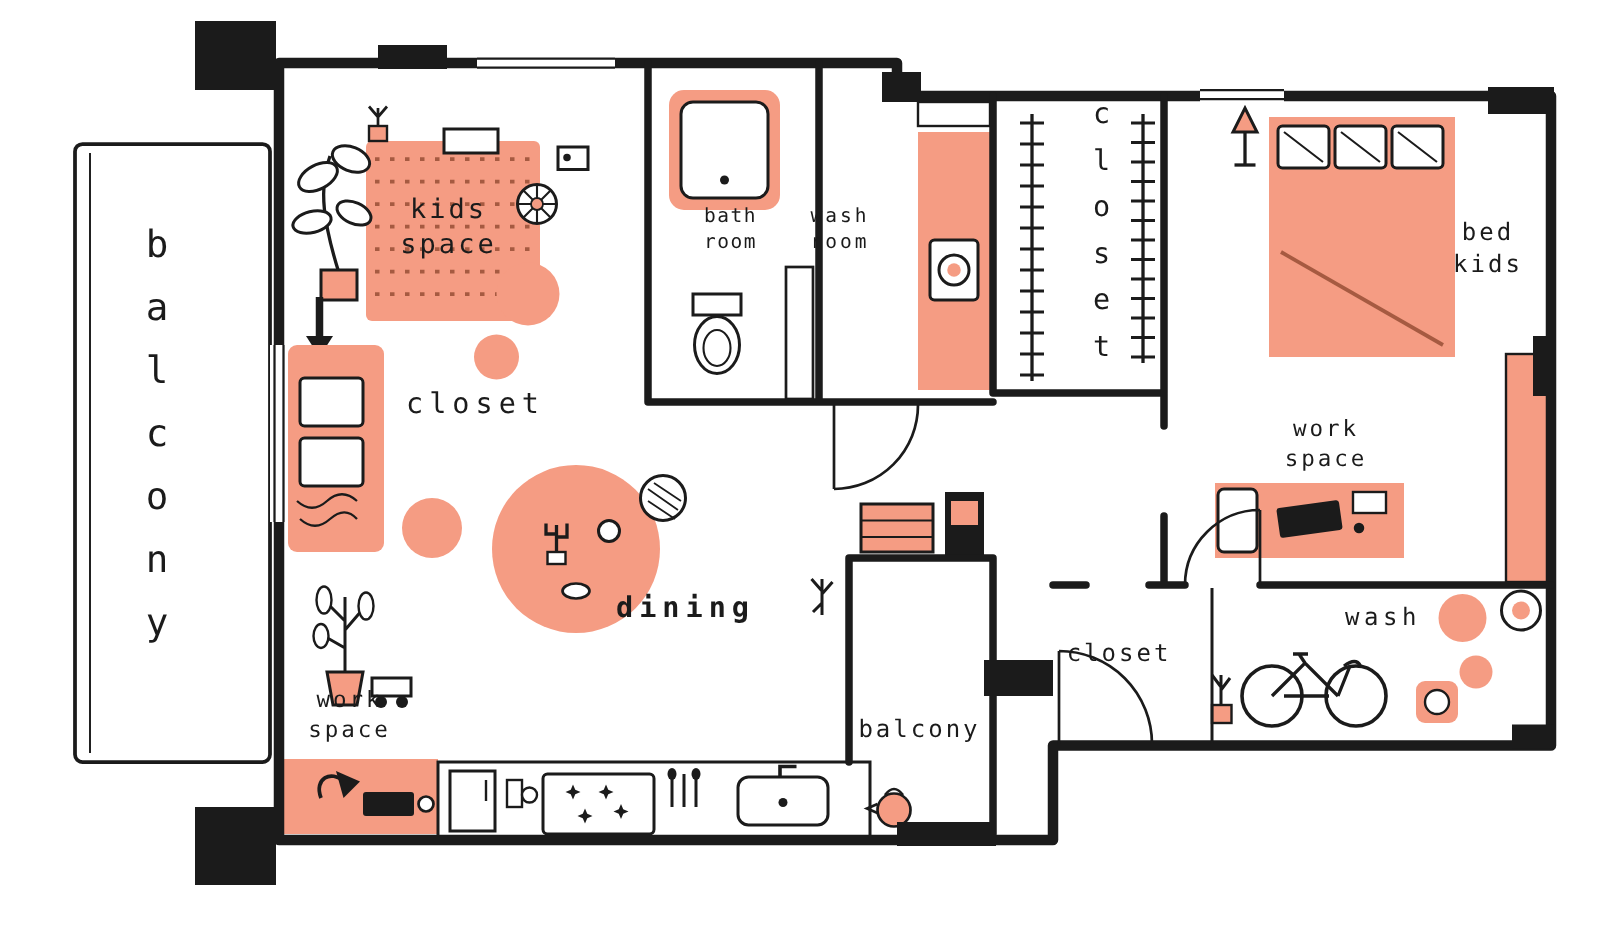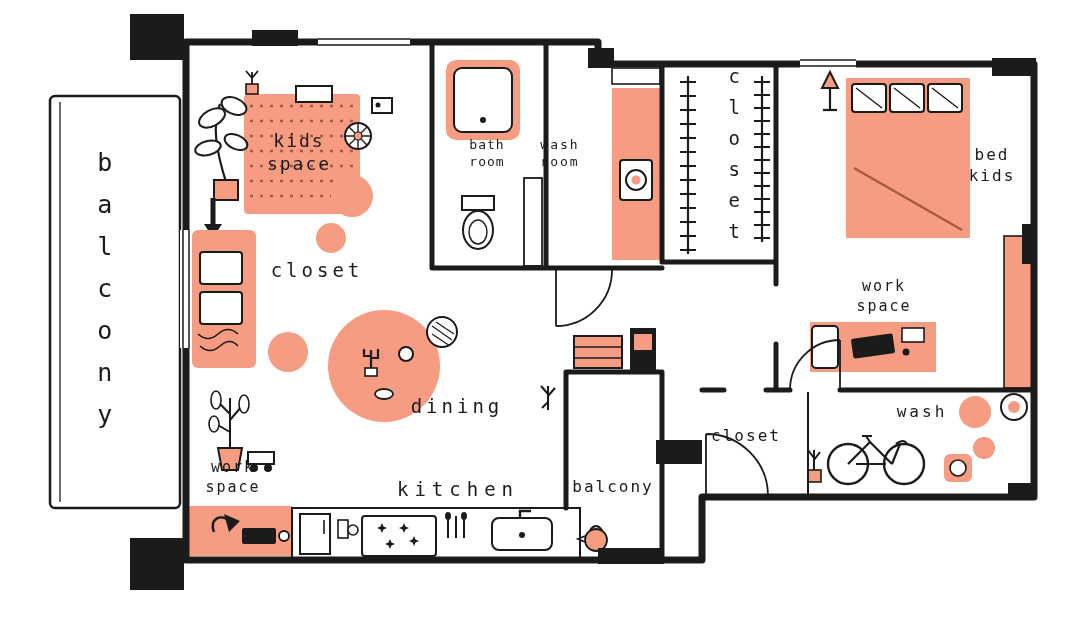--- a/index.html
+++ b/index.html
@@ -248,24 +248,23 @@
     <path d="M840,390 L840,340 M790,390 A50,50 0 0 1 840,340"></path>
     <path d="M556,270 L556,326 M612,270 A56,56 0 0 1 556,326"></path>
   </g>
 
 </svg>
 
 <div class="room-label vertical" style="left:104px;top:295px;font-size:25px;letter-spacing:13px;">balcony</div>
 <div class="room-label" style="left:299px;top:152px;font-size:18px;letter-spacing:2px;text-align:center;">kids
 space</div>
 <div class="room-label" style="left:317px;top:270px;font-size:19px;letter-spacing:4px;">closet</div>
-<div class="room-label" style="left:457px;top:406px;font-size:19px;letter-spacing:4px;">dining</div>
+<div class="room-label" style="left:457px;top:406px;font-size:19px;letter-spacing:4px;font-weight:bold;">dining</div>
 <div class="room-label" style="left:233px;top:477px;font-size:15px;letter-spacing:2px;">work
 space</div>
-<div class="room-label" style="left:458px;top:489px;font-size:19px;letter-spacing:6px;">kitchen</div>
 <div class="room-label" style="left:613px;top:487px;font-size:16px;letter-spacing:2px;">balcony</div>
 <div class="room-label" style="left:487px;top:154px;font-size:13px;letter-spacing:1px;">bath
 room</div>
 <div class="room-label" style="left:560px;top:154px;font-size:13px;letter-spacing:2px;">wash
 room</div>
 <div class="room-label vertical" style="left:734px;top:158px;font-size:19px;letter-spacing:9px;">closet</div>
 <div class="room-label" style="left:992px;top:166px;font-size:16px;letter-spacing:2px;">bed
 kids</div>
 <div class="room-label" style="left:884px;top:296px;font-size:15px;letter-spacing:2px;">work
 space</div>

